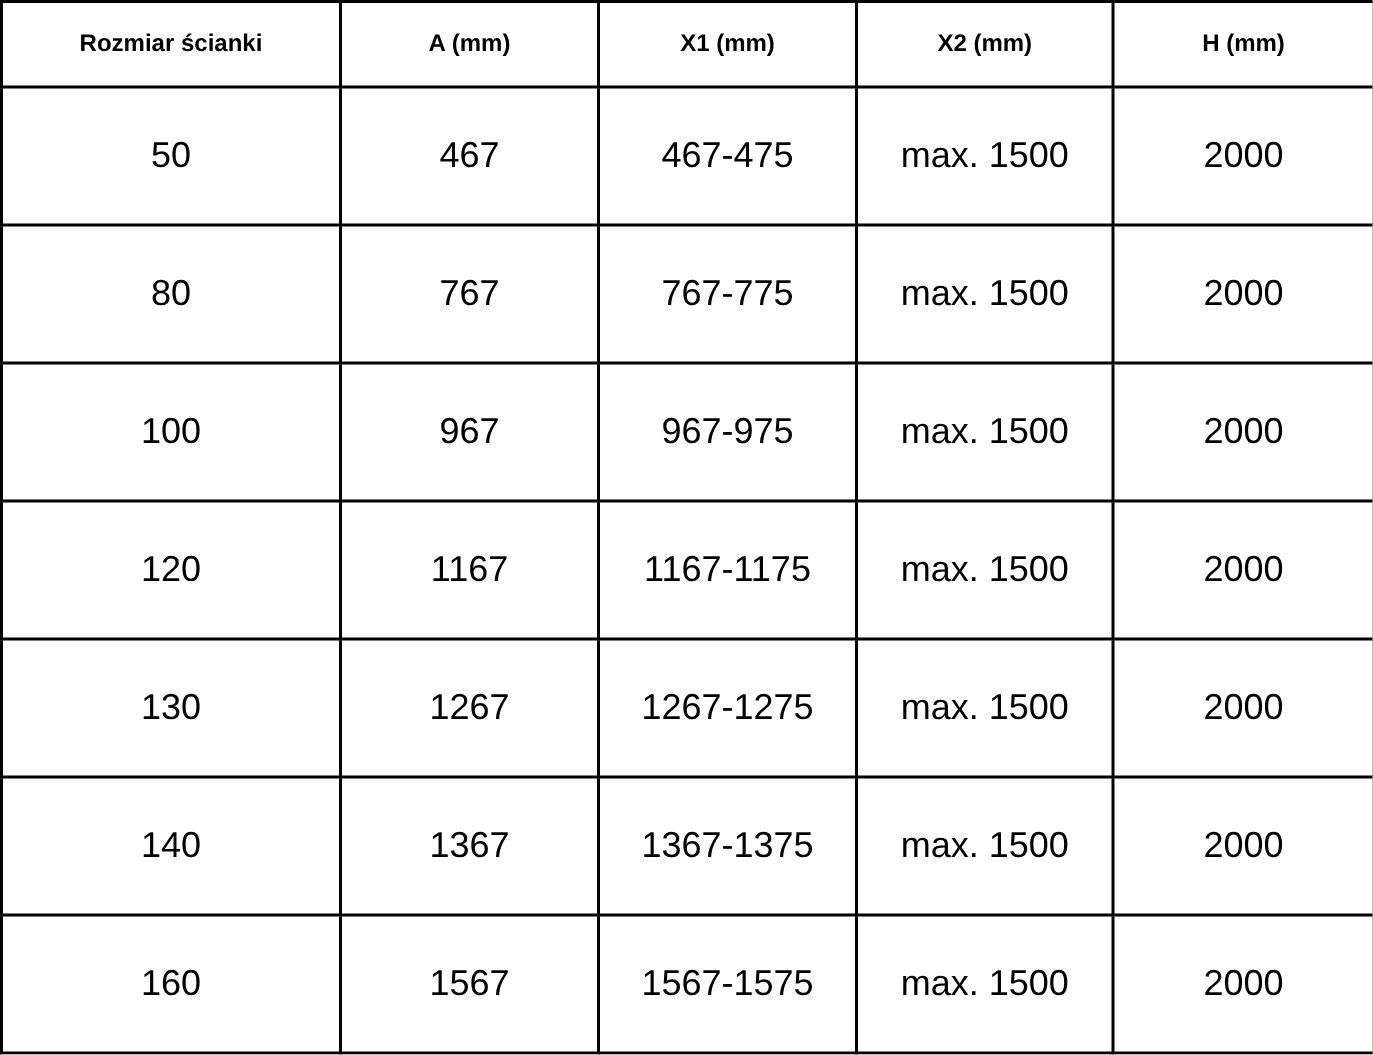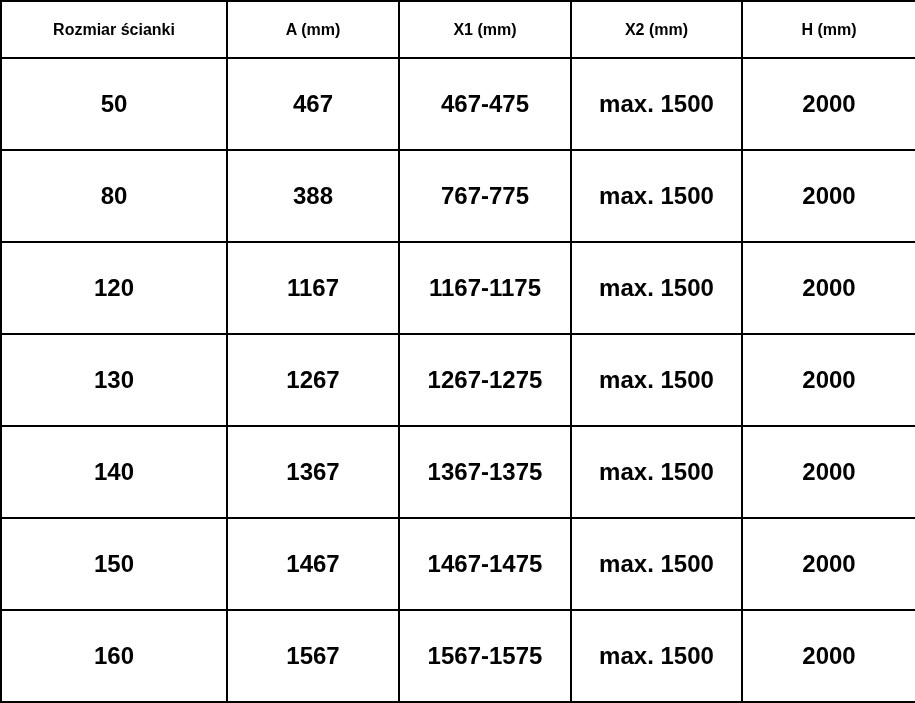--- a/index.html
+++ b/index.html
@@ -29,21 +29,21 @@
     overflow: hidden;
     white-space: nowrap;
   }
   table.size-table th {
     font-size: 16px;
     font-weight: bold;
     height: 55px;
   }
   table.size-table td {
     font-size: 24px;
-    font-weight: bold;
+    font-weight: normal;
     height: 52px;
   }
   col.col-size { width: 226px; }
   col.col-a    { width: 172px; }
   col.col-x1   { width: 172px; }
   col.col-x2   { width: 171px; }
   col.col-h    { width: 174px; }
 </style>
 </head>
 <body>
@@ -68,22 +68,29 @@
   <tbody>
     <tr>
       <td>50</td>
       <td>467</td>
       <td>467-475</td>
       <td>max. 1500</td>
       <td>2000</td>
     </tr>
     <tr>
       <td>80</td>
-      <td>388</td>
+      <td>767</td>
       <td>767-775</td>
+      <td>max. 1500</td>
+      <td>2000</td>
+    </tr>
+    <tr>
+      <td>100</td>
+      <td>967</td>
+      <td>967-975</td>
       <td>max. 1500</td>
       <td>2000</td>
     </tr>
     <tr>
       <td>120</td>
       <td>1167</td>
       <td>1167-1175</td>
       <td>max. 1500</td>
       <td>2000</td>
     </tr>
@@ -95,27 +102,20 @@
       <td>2000</td>
     </tr>
     <tr>
       <td>140</td>
       <td>1367</td>
       <td>1367-1375</td>
       <td>max. 1500</td>
       <td>2000</td>
     </tr>
     <tr>
-      <td>150</td>
-      <td>1467</td>
-      <td>1467-1475</td>
-      <td>max. 1500</td>
-      <td>2000</td>
-    </tr>
-    <tr>
       <td>160</td>
       <td>1567</td>
       <td>1567-1575</td>
       <td>max. 1500</td>
       <td>2000</td>
     </tr>
   </tbody>
 </table>
 
 </body></html>

